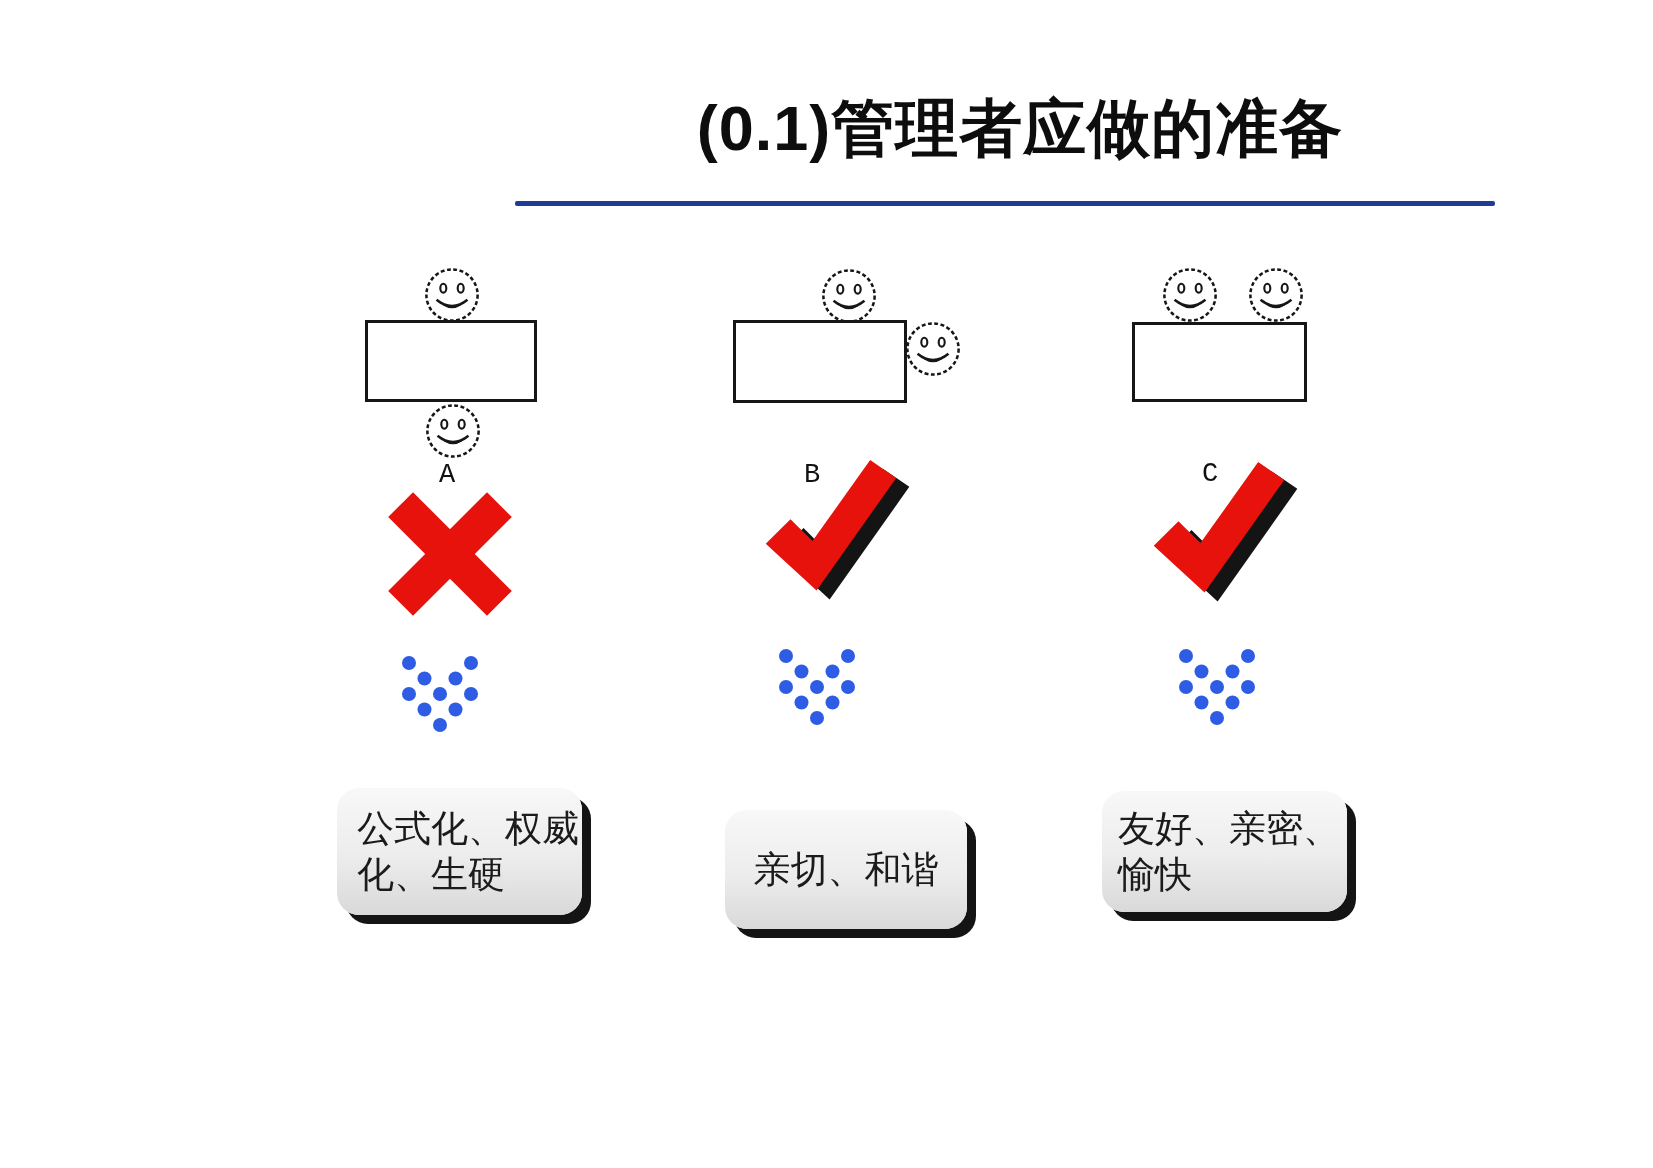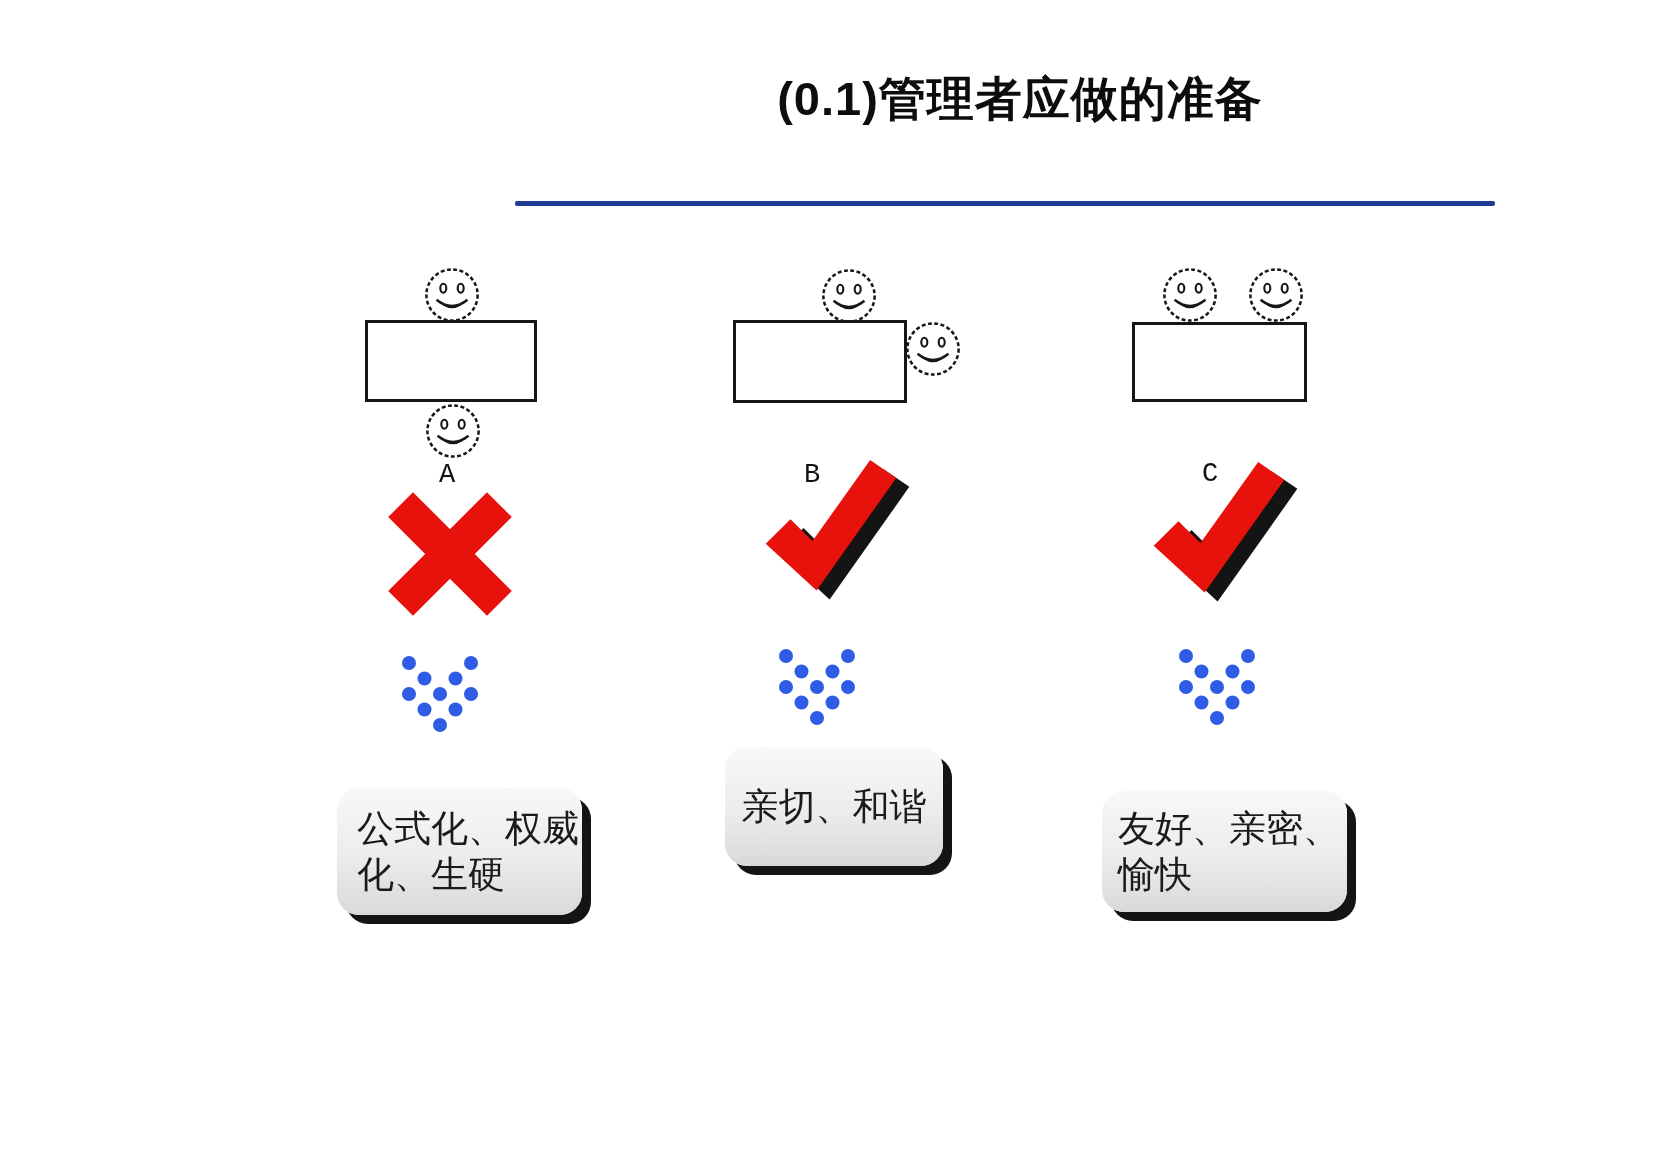--- a/index.html
+++ b/index.html
@@ -1,22 +1,22 @@
 <!DOCTYPE html>
 <html><head>
 <meta charset="utf-8">
 <style>
   html,body{margin:0;padding:0;background:#ffffff;}
   body{width:1653px;height:1168px;position:relative;overflow:hidden;
        font-family:"Liberation Sans", sans-serif;}
   .abs{position:absolute;}
 
   
-  .title{left:520px;top:68px;width:1000px;text-align:center;
-         font-size:47px;font-weight:900;color:#0d0d0d;letter-spacing:1px;}
+  .title{left:520px;top:86px;width:1000px;text-align:center;
+         font-size:63px;font-weight:900;color:#0d0d0d;letter-spacing:1px;}
   .rule{left:515px;top:201px;width:980px;height:5px;background:#1e3c96;border-radius:2px;}
 
   
   .table-rect{background:#ffffff;border:3px solid #161616;z-index:3;}
 
   
   .smiley{width:58px;height:58px;z-index:2;}
 
   
   .seat-label{font-family:"Liberation Mono", monospace;font-size:27px;color:#111;
@@ -106,21 +106,21 @@
       <use href="#smiley-def"></use>
     </svg>
   <div class="abs table-rect" style="left:733px;top:320px;width:168px;height:77px"></div>
   <div class="abs seat-label" style="left:790px;top:460px">B</div>
   <svg class="abs mark" style="left:752px;top:450px" width="158" height="152" viewBox="0 0 115 110">
       <use href="#check-def"></use>
     </svg>
   <svg class="abs dots" style="left:779px;top:649px" width="76" height="76" viewBox="0 0 76 76">
       <use href="#dots-def"></use>
     </svg>
-  <div class="abs caption-box cap-center" style="left:725px;top:747px;width:218px;height:119px">
+  <div class="abs caption-box cap-center" style="left:725px;top:810px;width:242px;height:119px">
     <div class="cap-inner">
       <span class="cap-line">亲切、和谐</span>
     </div>
   </div>
 </div>
 
 <div>
   <svg class="abs smiley" style="left:1161px;top:266px" viewBox="0 0 60 60">
       <use href="#smiley-def"></use>
     </svg>

